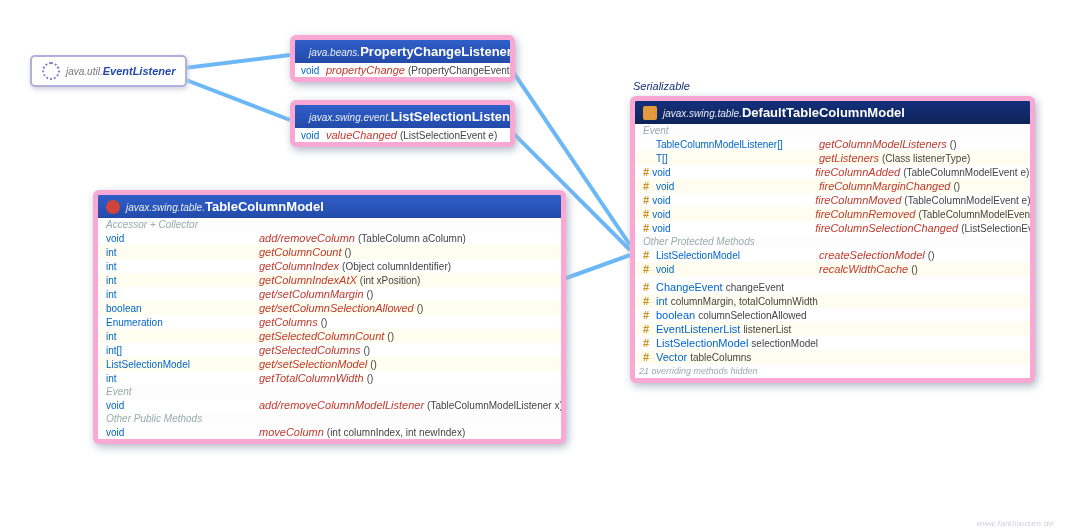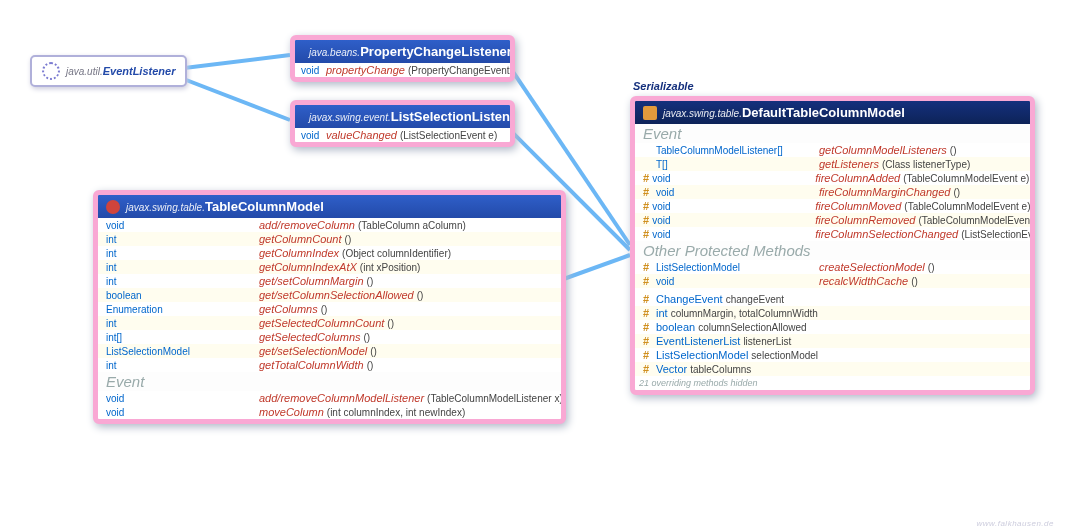--- a/index.html
+++ b/index.html
@@ -4,29 +4,29 @@
 <style>
 body{margin:0;font-family:"Segoe UI",Arial,sans-serif;font-size:11px;background:#fff;position:relative;width:1070px;height:532px}
 svg.lines{position:absolute;top:0;left:0;pointer-events:none}
 .box{position:absolute;border:5px solid #f9a8d4;border-radius:6px;box-shadow:2px 3px 8px #b0b8c8;background:#fff;overflow:hidden}
 .box .hdr{background:linear-gradient(#2f5fc9,#234aa9);color:#fff;padding:4px 8px;display:flex;align-items:center;gap:6px;font-size:12px}
 .box .dhdr{background:linear-gradient(#15307d,#0d2358);color:#fff;padding:4px 8px;display:flex;align-items:center;gap:6px;font-size:12px}
 .pkg{font-style:italic;font-size:10px;opacity:.9}
 .cls{font-weight:bold;font-size:13px}
 .row{padding:1px 8px;white-space:nowrap;display:flex;align-items:baseline;gap:3px}
 .zebra .row:nth-child(even){background:#fffdef}
-.section{background:#fdfdfd;color:#9aa;font-style:italic;font-size:15px;padding:1px 8px}
+.section{background:#fdfdfd;color:#9aa;font-style:italic;font-size:10px;padding:1px 8px}
 .ret{color:#06c;text-align:left;display:inline-block;min-width:150px;font-size:10px}
 .name{color:#c0392b;font-style:italic}
 .param{color:#444;font-size:10px}
 .pt{color:#06c}
 .prot{color:#d09020;font-weight:bold;display:inline-block;width:10px}
 .ftr{color:#9aa;font-style:italic;font-size:9px;padding:2px 4px}
 .el{position:absolute;border:2px solid #b0b0da;border-radius:5px;background:#fff;box-shadow:1px 2px 5px #ccd;padding:5px 10px;display:flex;align-items:center;gap:6px}
-.ser{position:absolute;color:#15307d;font-style:italic;font-weight:bold;font-size:11px}
+.ser{position:absolute;color:#15307d;font-style:italic;font-weight:normal;font-size:11px}
 .credit{position:absolute;right:16px;bottom:4px;color:#ccd;font-size:8px;font-style:italic;letter-spacing:.5px}
 .iconInt{width:14px;height:14px;background:#d0443c;border-radius:50%;display:inline-block}
 .iconCog{width:14px;height:14px;border:2px dotted #7a7ad0;border-radius:50%;display:inline-block}
 .iconCls{width:14px;height:14px;background:#e39a3c;display:inline-block;border-radius:2px}
 .small .row{padding:1px 6px}
 .small .ret{min-width:22px;font-size:10px}
 </style>
 </head>
 <body>
 
@@ -65,20 +65,21 @@
       <span class="name">valueChanged</span> 
       <span class="param">(ListSelectionEvent e)</span>
     </div>
 </div>
 
 <div class="box" style="left:93px;top:190px;width:463px">
   <div class="hdr">
       <span class="iconInt"></span>
       <span><span class="pkg">javax.swing.table.</span><span class="cls">TableColumnModel</span></span>
     </div>
+  <div class="section">Accessor + Collector</div>
   <div class="zebra" id="tcm-r1">
       <div class="row">
         <span class="ret" style="min-width:150px">void</span> 
         <span class="name">add/removeColumn</span> 
         <span class="param">(TableColumn aColumn)</span>
       </div>
       <div class="row">
         <span class="ret" style="min-width:150px">int</span> 
         <span class="name">getColumnCount</span> 
         <span class="param">()</span>
@@ -130,20 +131,21 @@
       </div>
     </div>
   <div class="section">Event</div>
   <div class="zebra" id="tcm-r2">
       <div class="row">
         <span class="ret" style="min-width:150px">void</span> 
         <span class="name">add/removeColumnModelListener</span> 
         <span class="param">(TableColumnModelListener x)</span>
       </div>
     </div>
+  <div class="section">Other Public Methods</div>
   <div class="zebra" id="tcm-r3">
       <div class="row">
         <span class="ret" style="min-width:150px">void</span> 
         <span class="name">moveColumn</span> 
         <span class="param">(int columnIndex, int newIndex)</span>
       </div>
     </div>
 </div>
 
 <div class="ser" style="left:633px;top:80px">Serializable</div>

